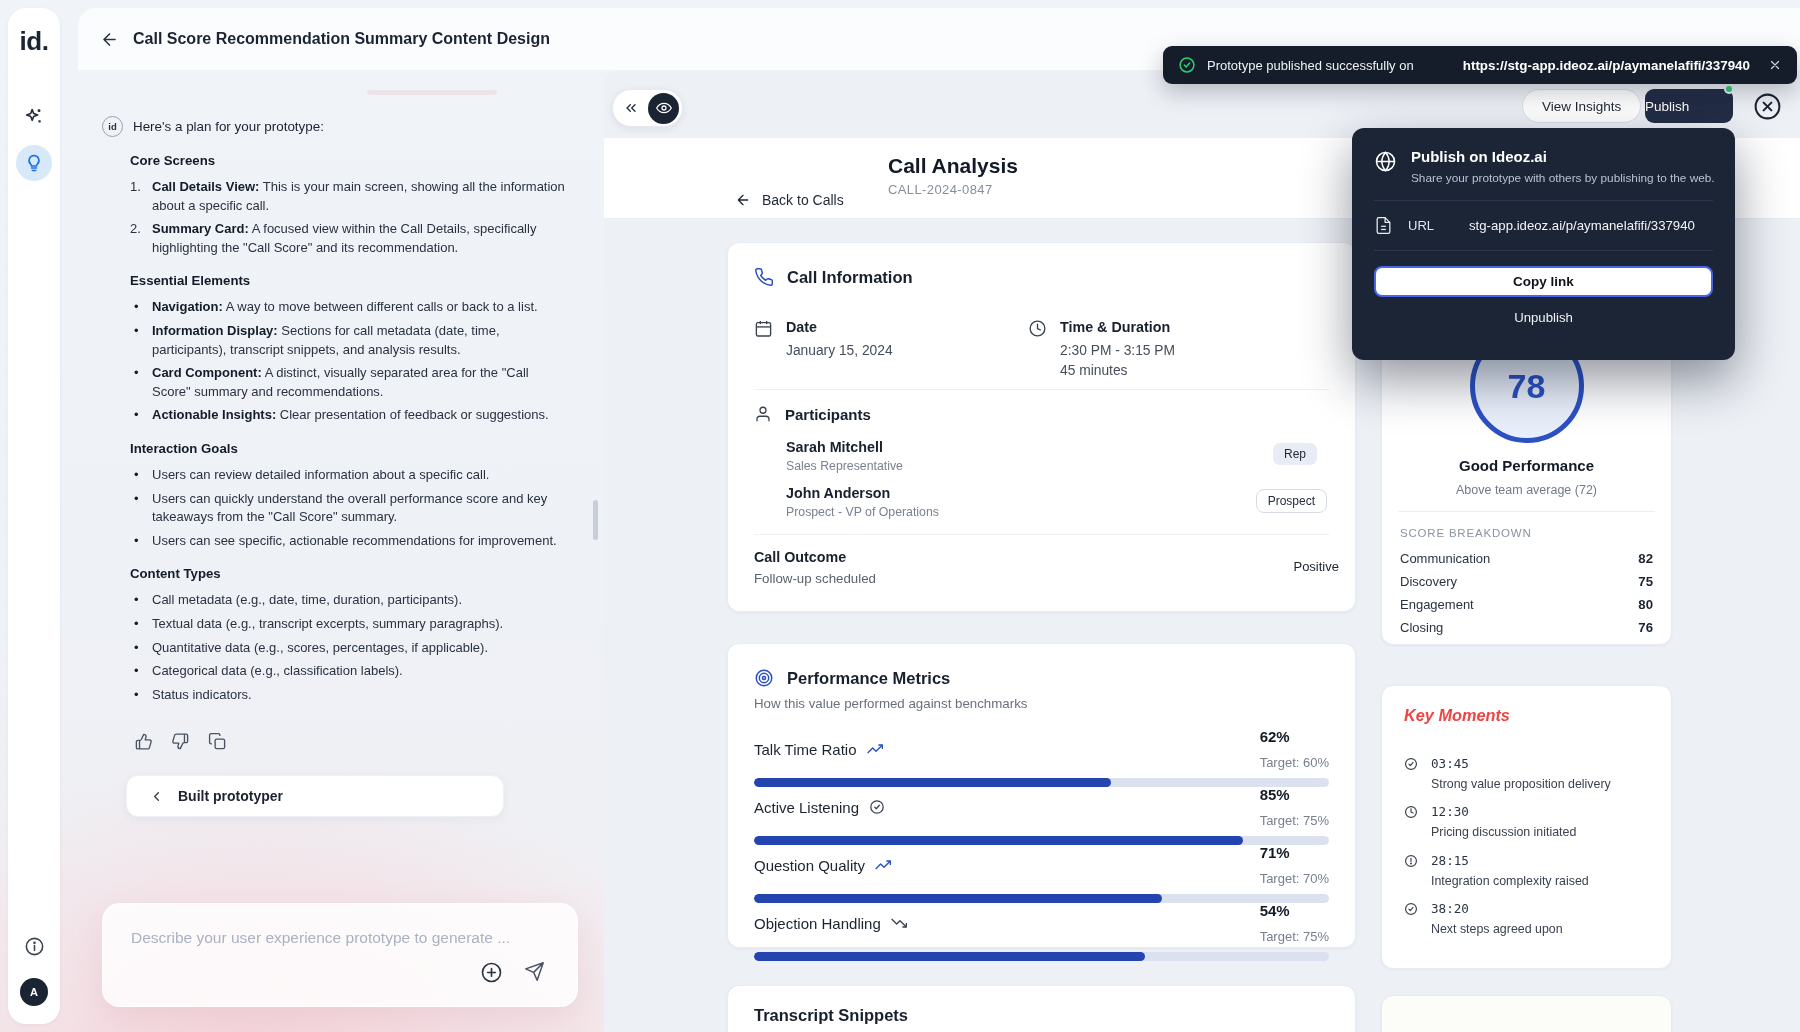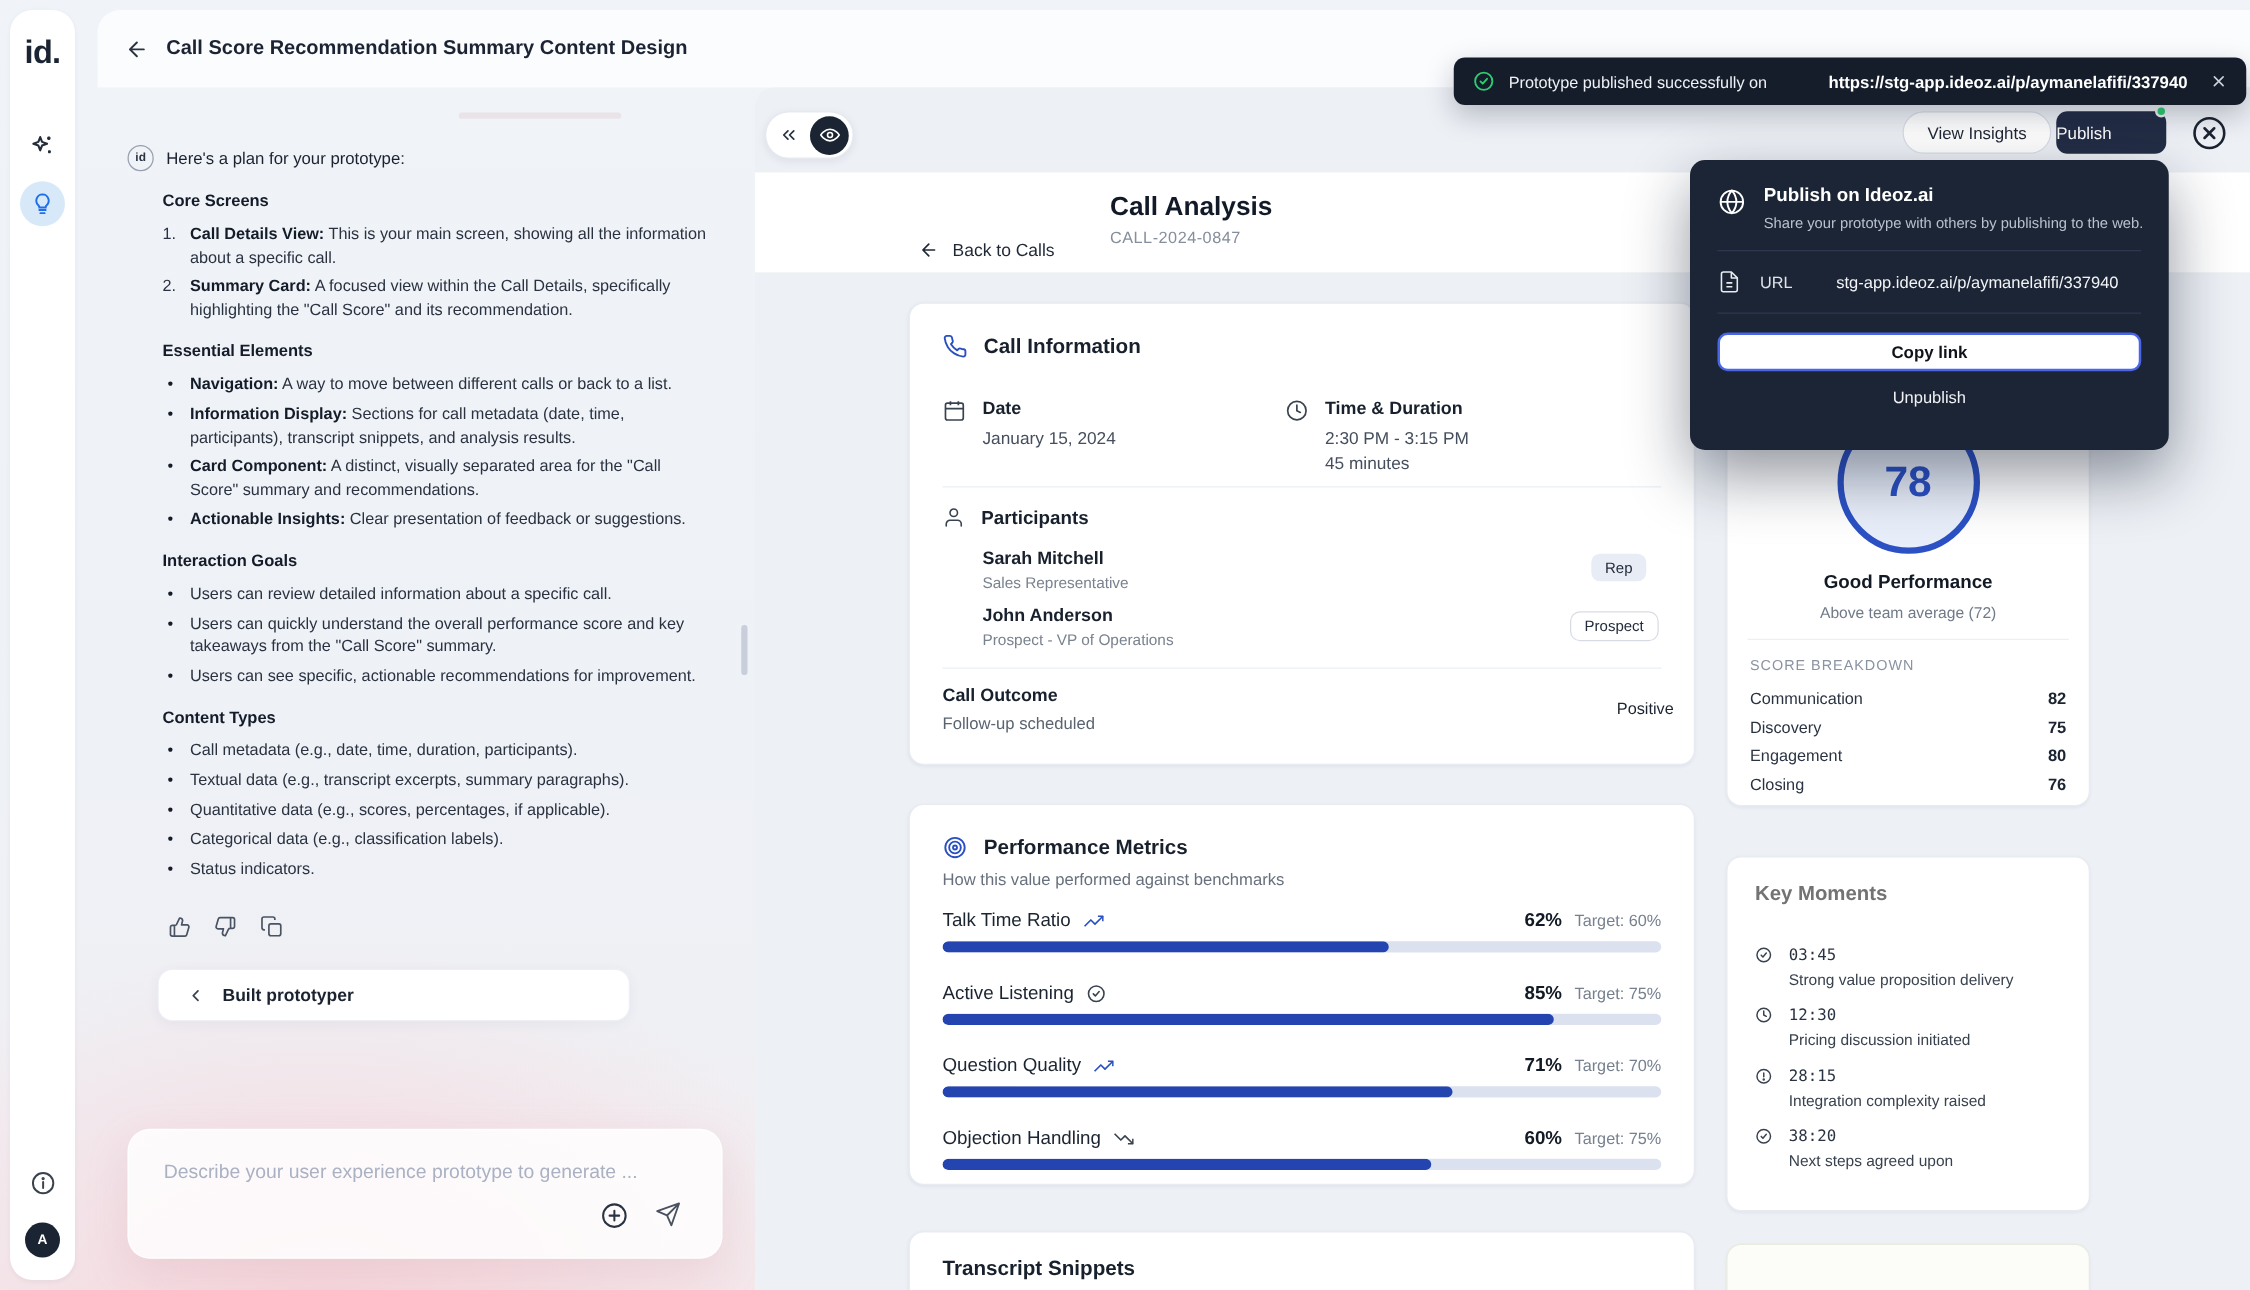--- a/index.html
+++ b/index.html
@@ -134,21 +134,21 @@
   .outcome-label{ position:absolute; left:26px; top:306px; font-size:14.3px; font-weight:bold; color:#17202c; }
   .outcome-sub{ position:absolute; left:26px; top:328px; font-size:13.3px; color:#5a6370; }
   .outcome-badge{ position:absolute; right:16px; top:316px; font-size:13px; color:#1b2430; }
 
   .card-metrics{ left:727px; top:643px; width:629px; height:305px; }
   .cm-sub{ position:absolute; left:26px; top:52px; font-size:13.3px; color:#68707e; }
   .metric{ position:absolute; left:26px; right:26px; height:46px; }
   .m-top{ display:flex; align-items:center; }
   .m-label{ font-size:15px; color:#1b2430; }
   .m-ico{ margin-left:10px; }
-  .m-right{ margin-left:auto; display:flex; align-items:baseline; gap:10px; }
+  .m-right{ margin-left:auto; display:flex; align-items:baseline; gap:10px;flex-direction:column; }
   .m-val{ font-size:15px; font-weight:bold; color:#121a26; }
   .m-target{ font-size:13px; color:#77808e; }
   .m-track{ margin-top:8px; height:9px; border-radius:5px; background:#dbe1ef; overflow:hidden; }
   .m-fill{ height:9px; border-radius:5px; background:#2444b0; }
 
   .card-transcript{ left:727px; top:985px; width:629px; height:70px; }
   .ct-head{ position:absolute; left:26px; top:20px; }
 
   .card-score{ left:1381px; top:242px; width:291px; height:403px; }
   .score-circle{ position:absolute; left:50%; top:86px; transform:translateX(-50%); width:114px; height:114px; border-radius:50%;
@@ -156,21 +156,21 @@
   .score-num{ font-size:34px; font-weight:bold; color:#2b51c5; }
   .score-label{ position:absolute; top:214px; left:0; right:0; text-align:center; font-size:15px; font-weight:bold; color:#121a26; }
   .score-sub{ position:absolute; top:240px; left:0; right:0; text-align:center; font-size:12.5px; color:#707a88; }
   .cs-hr{ position:absolute; top:268px; left:16px; right:16px; height:1px; background:#eceff3; }
   .sb-title{ position:absolute; top:284px; left:18px; font-size:11.5px; letter-spacing:.8px; color:#8a93a2; }
   .sb-row{ position:absolute; left:18px; right:18px; display:flex; justify-content:space-between; }
   .sb-label{ font-size:13px; color:#2a3342; }
   .sb-val{ font-size:13.2px; font-weight:bold; color:#1b2430; }
 
   .card-moments{ left:1381px; top:685px; width:291px; height:284px; }
-  .km-title{ position:absolute; left:22px; top:20px; font-size:16.3px; font-weight:bold; color:#737373; }
+  .km-title{ position:absolute; left:22px; top:20px; font-size:16.3px; font-weight:bold; color:#ef4444;font-style:italic; }
   .km-item{ position:absolute; left:22px; right:16px; }
   .km-top{ display:flex; align-items:center; gap:13px; color:#39424f; }
   .km-time{ font-family:"DejaVu Sans Mono", monospace; font-size:12.6px; color:#2a3342; }
   .km-desc{ margin:6px 0 0 27px; font-size:12.4px; color:#39424f; }
 
   .card-extra{ left:1381px; top:995px; width:291px; height:60px; background:#fcfdf9; border:1px solid #e7ecdf; }
 </style>
 </head>
 <body>
 
@@ -517,21 +517,21 @@
     <div class="metric" style="top:258px">
       <div class="m-top">
         <span class="m-label">Objection Handling</span>
         <span class="m-ico icon-dim">
           <svg width="16" height="16" viewBox="0 0 24 24" fill="none" stroke="currentColor" stroke-width="2" stroke-linejoin="round">
               <polyline points="1 6 8.5 13.5 13.5 8.5 23 18"></polyline>
               <polyline points="17 18 23 18 23 12"></polyline>
             </svg>
         </span>
         <span class="m-right">
-            <span class="m-val">60%</span>
+            <span class="m-val">54%</span>
             <span class="m-target">Target: 75%</span>
           </span>
       </div>
       <div class="m-track">
           <div class="m-fill" style="width: 68%;"></div>
         </div>
     </div>
   </div>
 
   <div class="card card-transcript">

